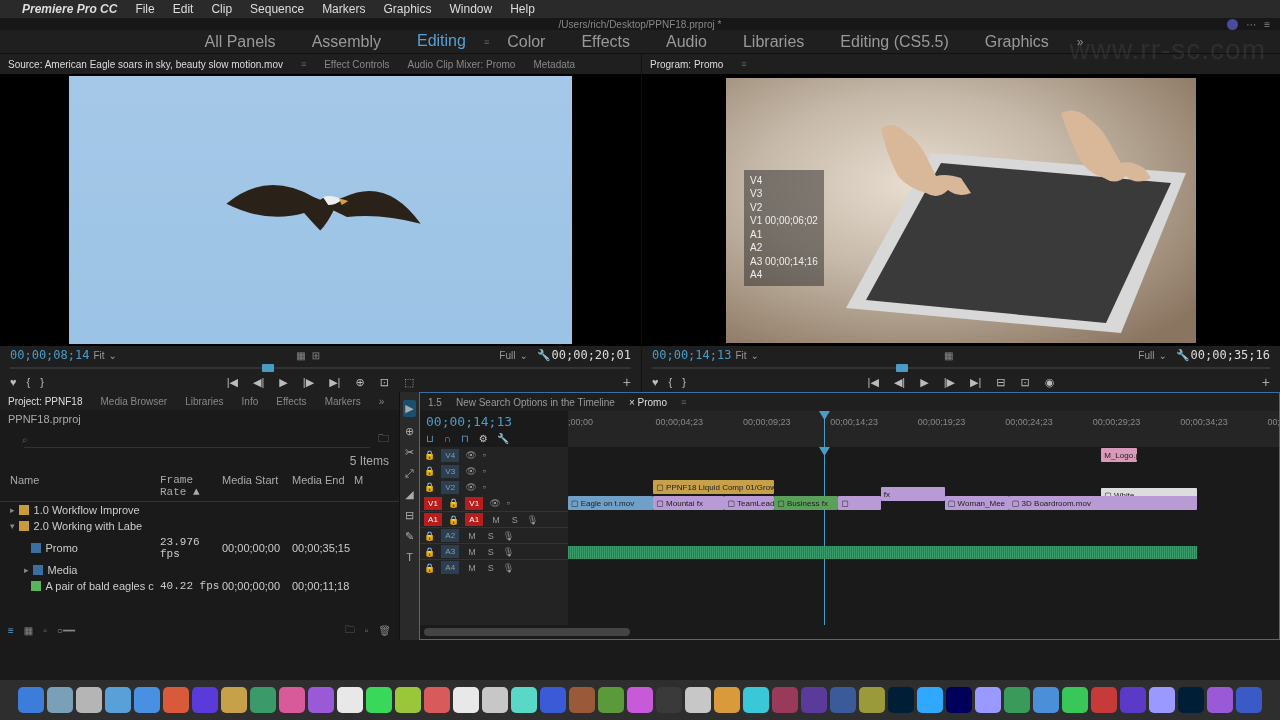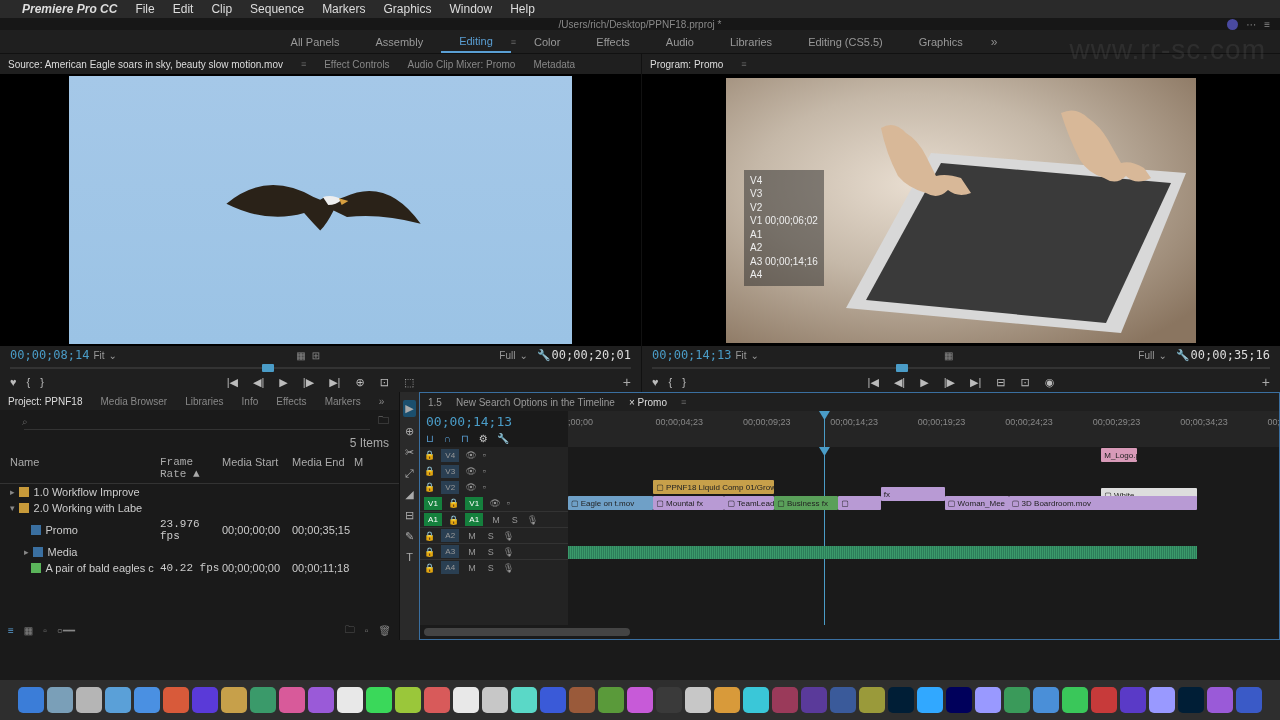--- a/index.html
+++ b/index.html
@@ -4,21 +4,21 @@
 <style>
 * { margin: 0; padding: 0; box-sizing: border-box; font-family: -apple-system, "Segoe UI", sans-serif; }
 body { background: #1a1a1a; color: #ccc; font-size: 11px; width: 1280px; height: 720px; overflow: hidden; position: relative; }
 .menubar { height: 18px; background: #2a2a2a; display: flex; align-items: center; padding: 0 8px; font-size: 12px; color: #ddd; }
 .menubar-item { padding: 0 9px; cursor: pointer; }
 .apple-logo { font-size: 13px; padding-right: 5px; }
 .app-name { font-weight: 600; font-style: italic; }
 .titlebar { height: 12px; background: #171717; display: flex; align-items: center; justify-content: center; font-size: 10px; color: #888; position: relative; }
 .titlebar-icons { position: absolute; right: 10px; display: flex; gap: 8px; }
 .worktabs { height: 24px; background: #1f1f1f; display: flex; align-items: center; justify-content: center; gap: 0; border-bottom: 1px solid #111; }
-.worktab { padding: 4px 18px; color: #999; font-size: 11px; cursor: pointer; }
+.worktab { padding: 4px 18px; color: #999; font-size: 16px; cursor: pointer; }
 .worktab.active { color: #5a9fd4; border-bottom: 2px solid #5a9fd4; }
 .worktab-expand { padding: 0 10px; color: #888; font-size: 12px; }
 .main { display: flex; height: 338px; }
 .panel-left { width: 642px; display: flex; flex-direction: column; border-right: 1px solid #111; }
 .panel-right { flex: 1; display: flex; flex-direction: column; }
 .panel-tabs { height: 20px; background: #1f1f1f; display: flex; align-items: center; padding: 0 8px; gap: 18px; font-size: 10px; color: #888; }
 .panel-tab { cursor: pointer; white-space: nowrap; }
 .panel-tab.active { color: #ddd; }
 .hamburger-small { font-size: 9px; color: #666; }
 .monitor { flex: 1; background: #000; display: flex; align-items: center; justify-content: center; position: relative; }
@@ -74,21 +74,21 @@
 .tl-btns { display: flex; gap: 10px; margin-top: 4px; }
 .tl-ruler { flex: 1; position: relative; background: #252525; }
 .ruler-mark { position: absolute; top: 6px; font-size: 9px; color: #888; }
 .playhead { position: absolute; top: 0; bottom: 0; width: 1px; background: #4a9cc7; }
 .playhead::before { content: ''; position: absolute; top: 0; left: -5px; width: 11px; height: 9px; background: #4a9cc7; clip-path: polygon(0 0, 100% 0, 50% 100%); }
 .tl-tracks { flex: 1; display: flex; overflow: hidden; }
 .track-headers { width: 148px; background: #232323; }
 .track-hdr { display: flex; align-items: center; height: 16px; padding: 0 4px; font-size: 9px; color: #999; gap: 6px; }
 .track-hdr.audio { border-top: 1px solid #333; }
 .track-toggle { width: 18px; height: 13px; background: #2a3f52; display: inline-flex; align-items: center; justify-content: center; font-size: 8px; }
-.track-toggle.hl { background: #15803d; color: #fff; }
+.track-toggle.hl { background: #b91c1c; color: #fff; }
 .track-sm { font-size: 9px; padding: 0 3px; }
 .track-content { flex: 1; position: relative; background: #1a1a1a; }
 .vrow { position: absolute; left: 0; right: 0; height: 16px; }
 .clip { position: absolute; height: 14px; border-radius: 1px; font-size: 8px; padding: 1px 3px; overflow: hidden; white-space: nowrap; color: #222; display: flex; align-items: center; }
 .clip.violet { background: #b89ad4; }
 .clip.pink { background: #d89ab8; }
 .clip.white { background: #ddd; }
 .clip.blue { background: #6fa0c7; }
 .clip.gold { background: #c7a04a; }
 .clip.green { background: #5aa05a; }
@@ -275,20 +275,21 @@
     <div class="project-panel">
       <div class="project-tabs">
         <span class="panel-tab active">Project: PPNF18</span>
         <span class="panel-tab">Media Browser</span>
         <span class="panel-tab">Libraries</span>
         <span class="panel-tab">Info</span>
         <span class="panel-tab">Effects</span>
         <span class="panel-tab">Markers</span>
         <span>»</span>
       </div>
+      <div class="project-header">PPNF18.prproj</div>
       <div class="project-search">
         <span style="position:relative;left:12px;font-size:10px;color:#666">⌕</span>
         <input class="search-input" style="">
         <span class="folder-ico">🗀</span>
       </div>
       <div class="items-count">5 Items</div>
       <div class="project-cols">
         <span class="pc-name">Name</span>
         <span class="pc-fr">Frame Rate ▲</span>
         <span class="pc-ms">Media Start</span>

